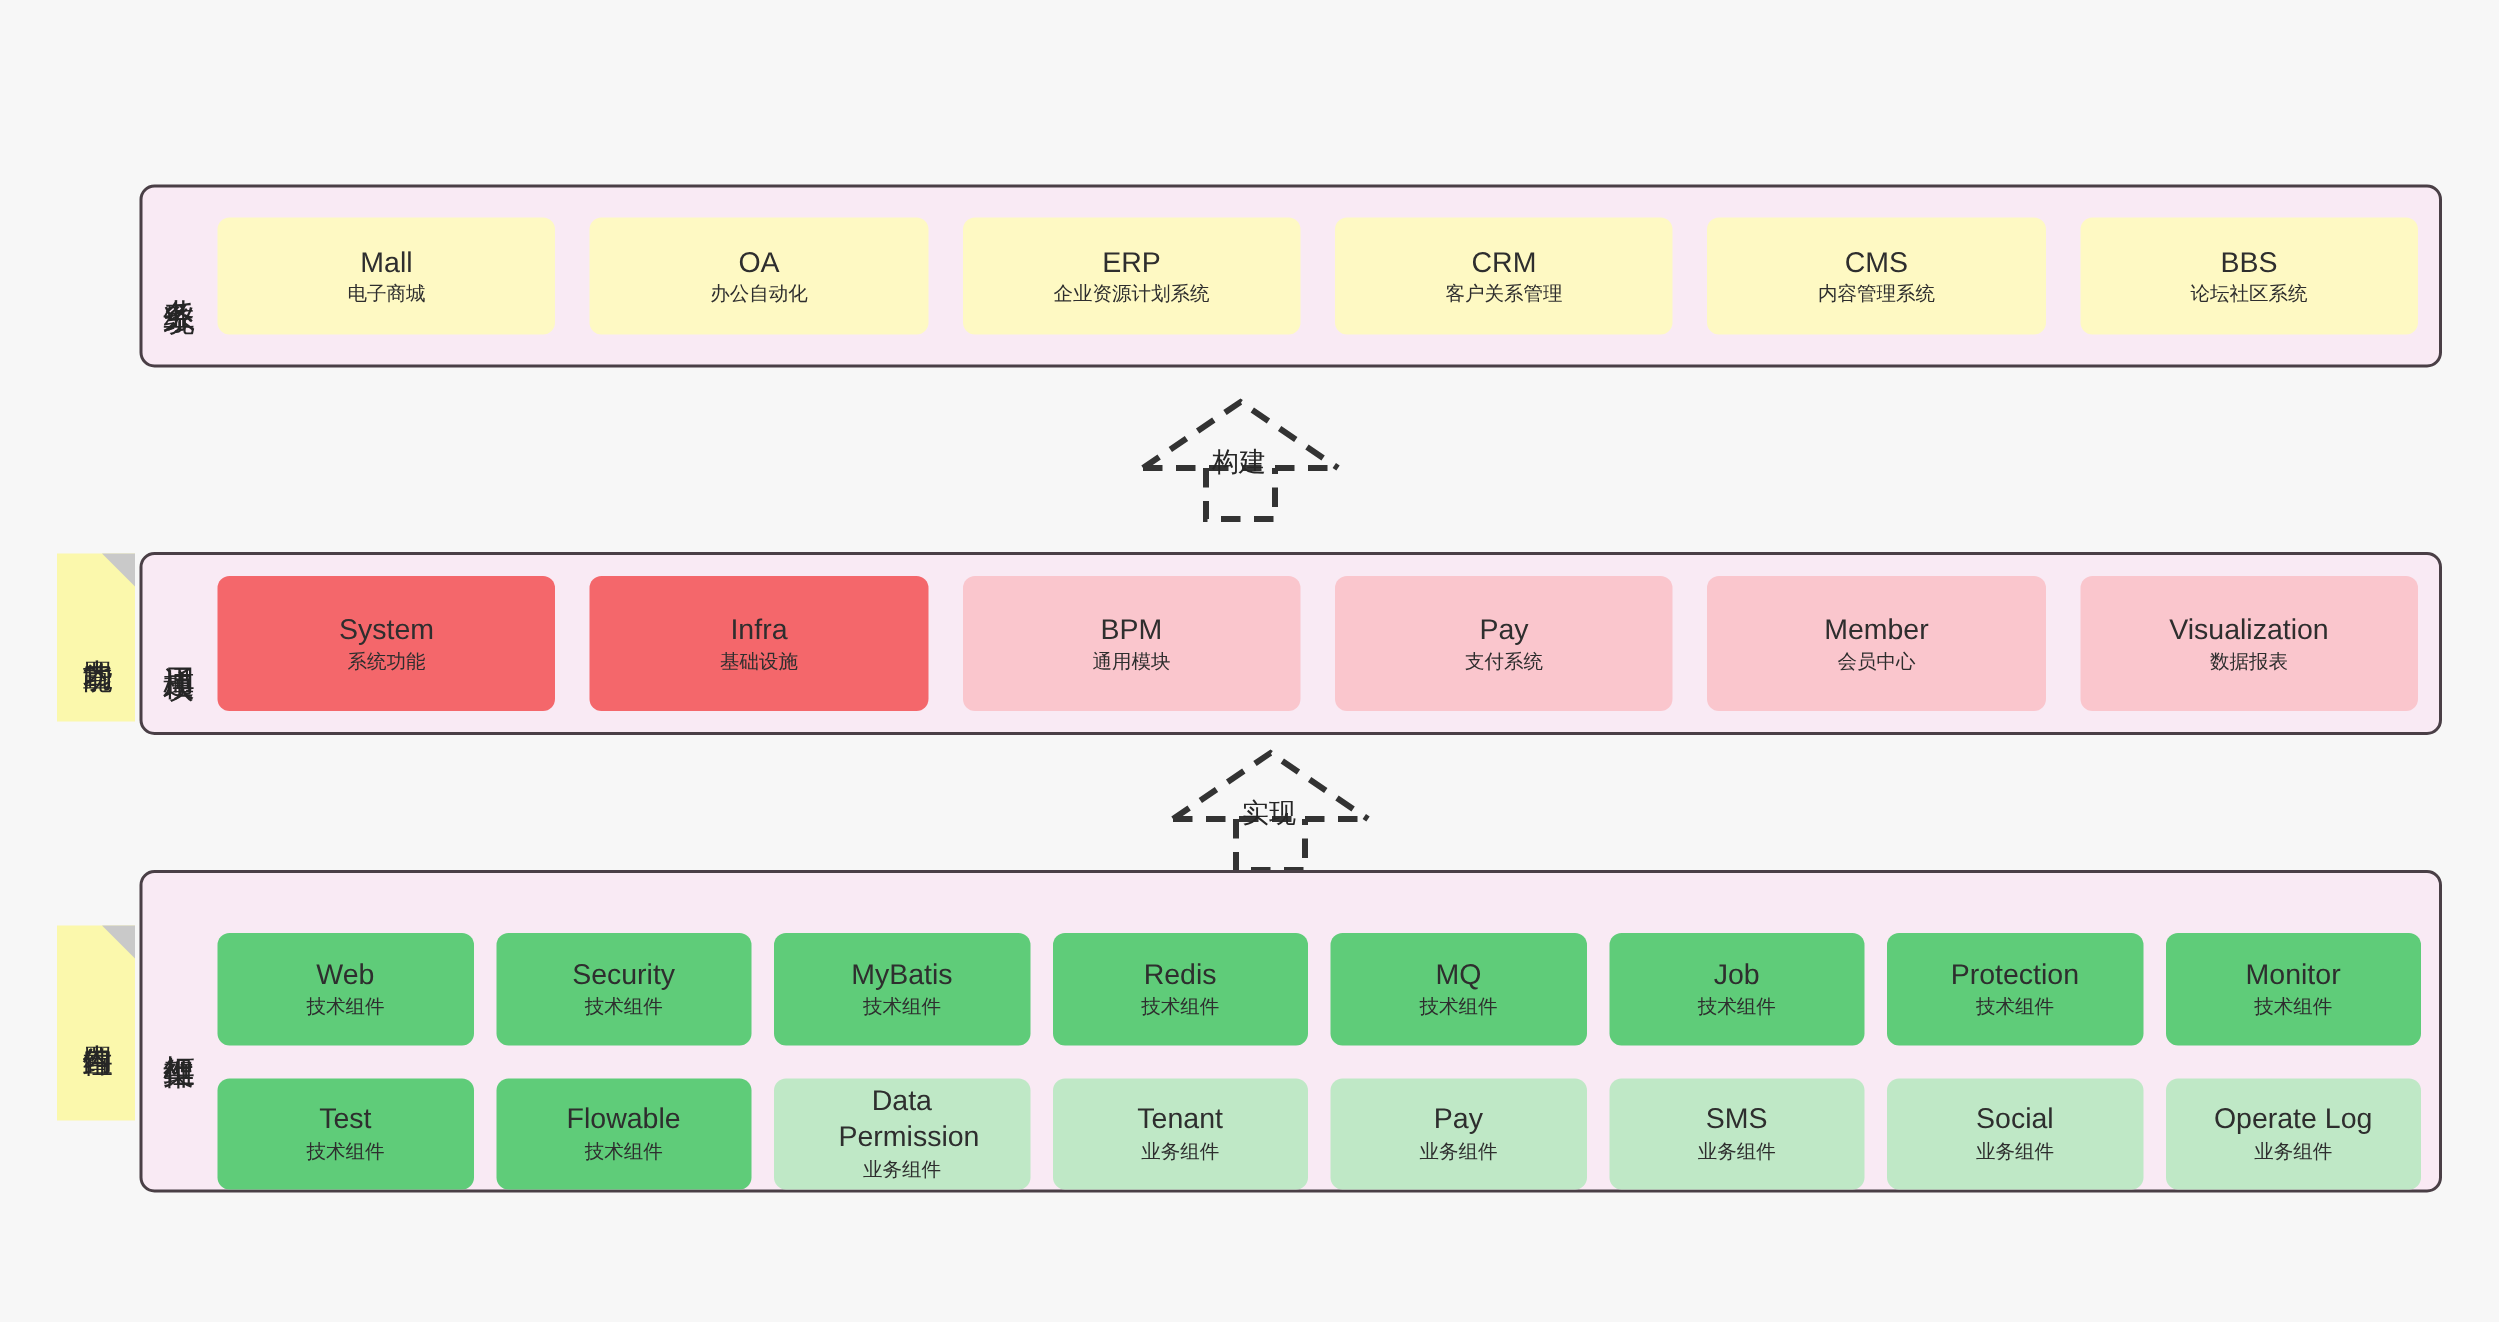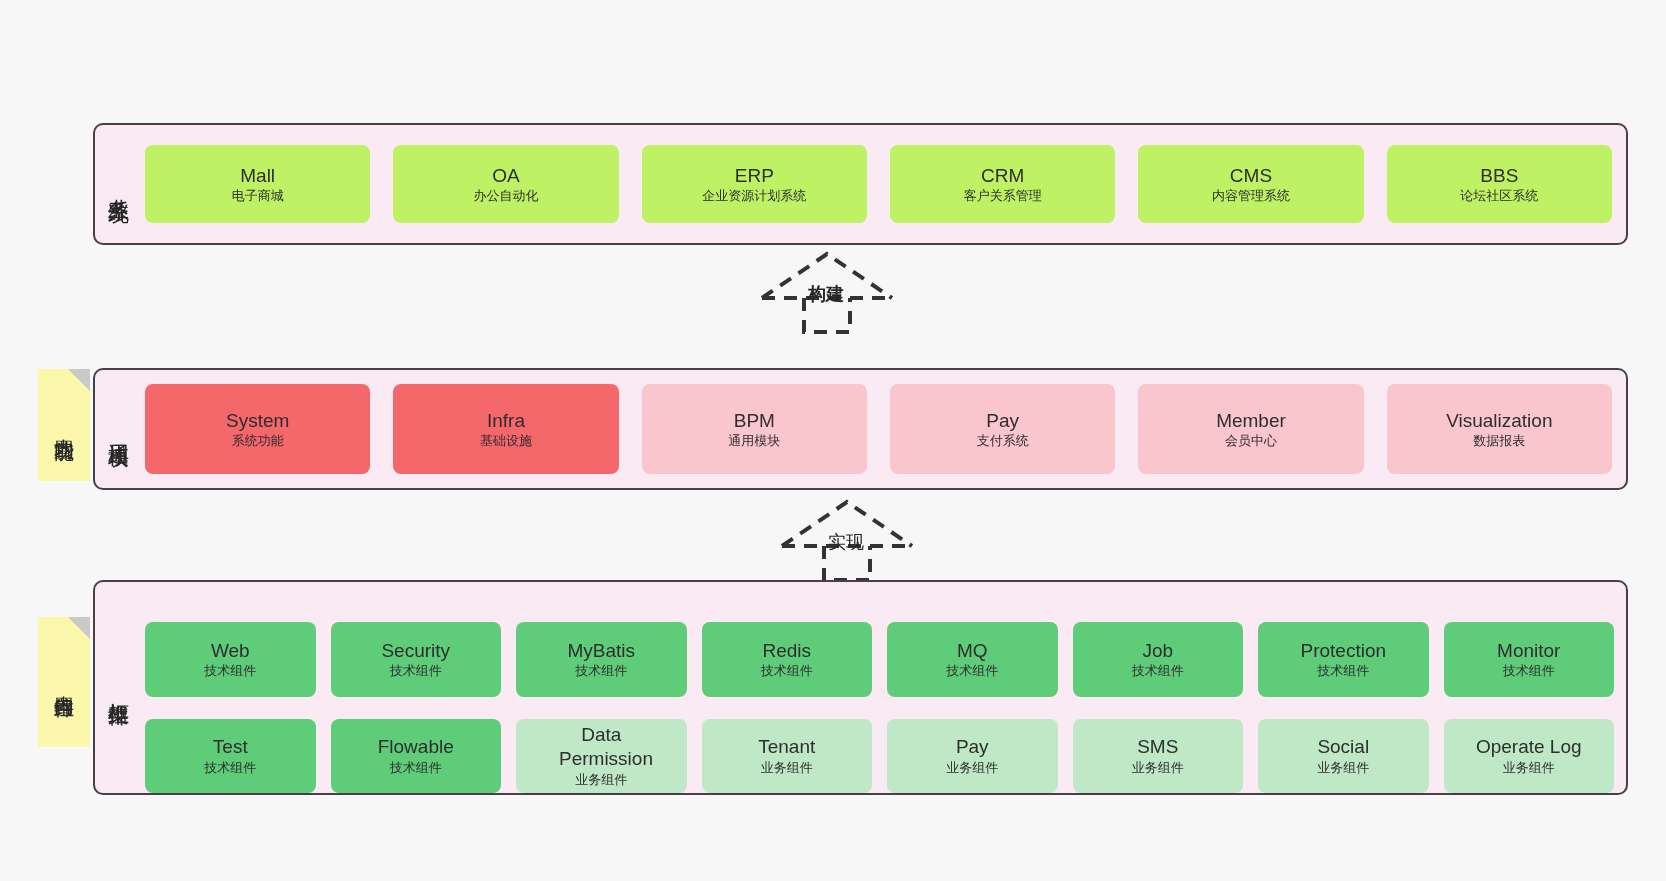--- a/index.html
+++ b/index.html
@@ -76,21 +76,21 @@
     font-size: 19px;
     line-height: 1.28;
     color: #2e2e2e;
     padding: 4px 6px;
     flex: 1 1 0;
     min-width: 0;
   }
   .box .b-title { font-size: 19px; }
   .box .b-sub   { font-size: 13px; }
 
-  .blue   { background: #bef264; }
+  .blue   { background: #fef9c3; }
   .red    { background: #f4676b; }
   .pink   { background: #fac6cd; }
   .green  { background: #5fcc79; }
   .lgreen { background: #bfe8c6; }
 
   
   .h-top   { height: 78px; }
   .h-mid   { height: 90px; }
   .h-bot   { height: 76px; }
 
@@ -162,21 +162,21 @@
           <span class="b-sub">内容管理系统</span>
         </div>
         <div class="box blue">
           <span class="b-title">BBS</span>
           <span class="b-sub">论坛社区系统</span>
         </div>
       </div>
     </div>
   </div>
 
-  <div class="arrow" style="left:752px; top:244px; width:160px; height:90px;font-weight:bold;">
+  <div class="arrow" style="left:752px; top:258px; width:160px; height:90px;">
     <svg width="160" height="90" viewBox="0 0 160 90">
 
       <path d="M 10 54 L 75 10 L 140 54" fill="none" stroke="#333333" stroke-width="4" stroke-dasharray="13 9" stroke-linecap="butt"></path>
       <path d="M 10 54 L 140 54" fill="none" stroke="#333333" stroke-width="4" stroke-dasharray="13 9"></path>
 
       <path d="M 52 54 L 52 88 L 98 88 L 98 54" fill="none" stroke="#333333" stroke-width="4" stroke-dasharray="13 9"></path>
     </svg>
     <span class="alabel" style="left:56px; top:38px;">构建</span>
   </div>
 

